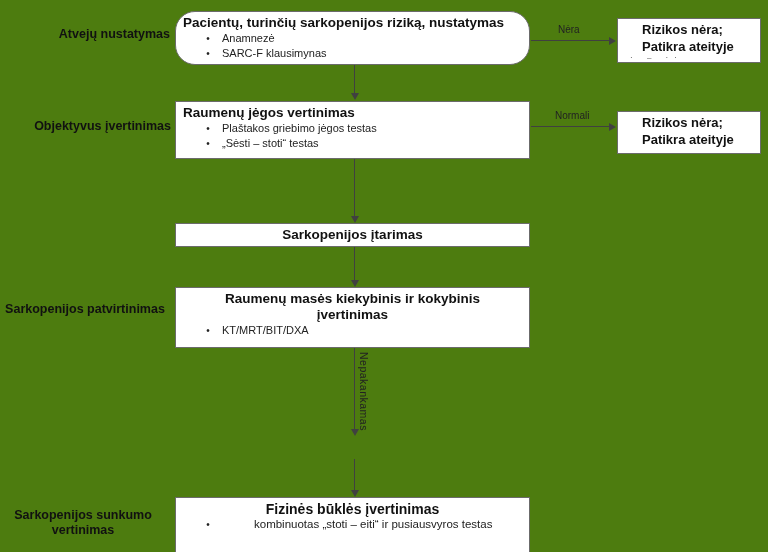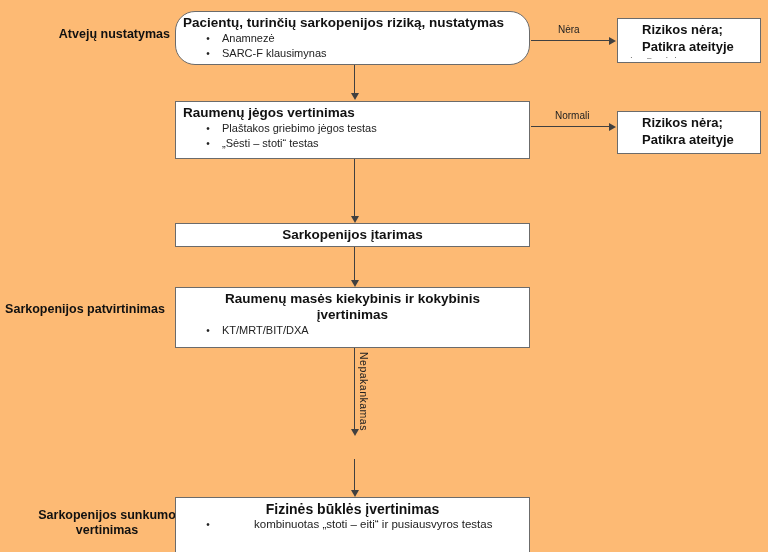--- a/index.html
+++ b/index.html
@@ -1,17 +1,17 @@
 <!DOCTYPE html>
 <html><head>
 <meta charset="utf-8">
 <style>
   html,body{margin:0;padding:0;background:#ffffff;}
   #canvas{
-    position:relative;width:768px;height:552px;background:#fdba74;
+    position:relative;width:768px;height:552px;background:#4d7c0f;
     font-family:"Liberation Sans", sans-serif;color:#1a1a1a;overflow:hidden;
   }
   .abs{position:absolute;}
   .stage-label{font-weight:bold;font-size:12.5px;line-height:15px;color:#111;}
   .flow-box{
     position:absolute;left:175px;width:355px;border:1px solid #6b6b6b;
     background:#fff;box-sizing:border-box;
   }
   .side-box{
     position:absolute;left:617px;width:144px;border:1px solid #6b6b6b;
@@ -34,22 +34,23 @@
     position:absolute;font-size:10.5px;color:#222;
     writing-mode:vertical-rl;letter-spacing:0.5px;
   }
 </style>
 </head>
 <body>
 
 <div id="canvas">
 
   <div class="abs stage-label" style="top:27px;left:0;width:170px;text-align:right;">Atvejų nustatymas</div>
+  <div class="abs stage-label" style="top:119px;left:0;width:171px;text-align:right;">Objektyvus įvertinimas</div>
   <div class="abs stage-label" style="top:302px;left:0;width:170px;text-align:center;">Sarkopenijos patvirtinimas</div>
-  <div class="abs stage-label" style="top:508px;left:32px;width:150px;text-align:center;">Sarkopenijos sunkumo vertinimas</div>
+  <div class="abs stage-label" style="top:508px;left:8px;width:150px;text-align:center;">Sarkopenijos sunkumo vertinimas</div>
 
   <div class="flow-box" style="top:11px;height:54px;border-radius:20px;">
     <div class="box-title title-left">Pacientų, turinčių sarkopenijos riziką, nustatymas</div>
     <div class="bullet-row">
       <span class="bullet-dot">•</span>
       <span class="bullet-text">Anamnezė</span>
     </div>
     <div class="bullet-row">
       <span class="bullet-dot">•</span>
       <span class="bullet-text">SARC-F klausimynas</span>

